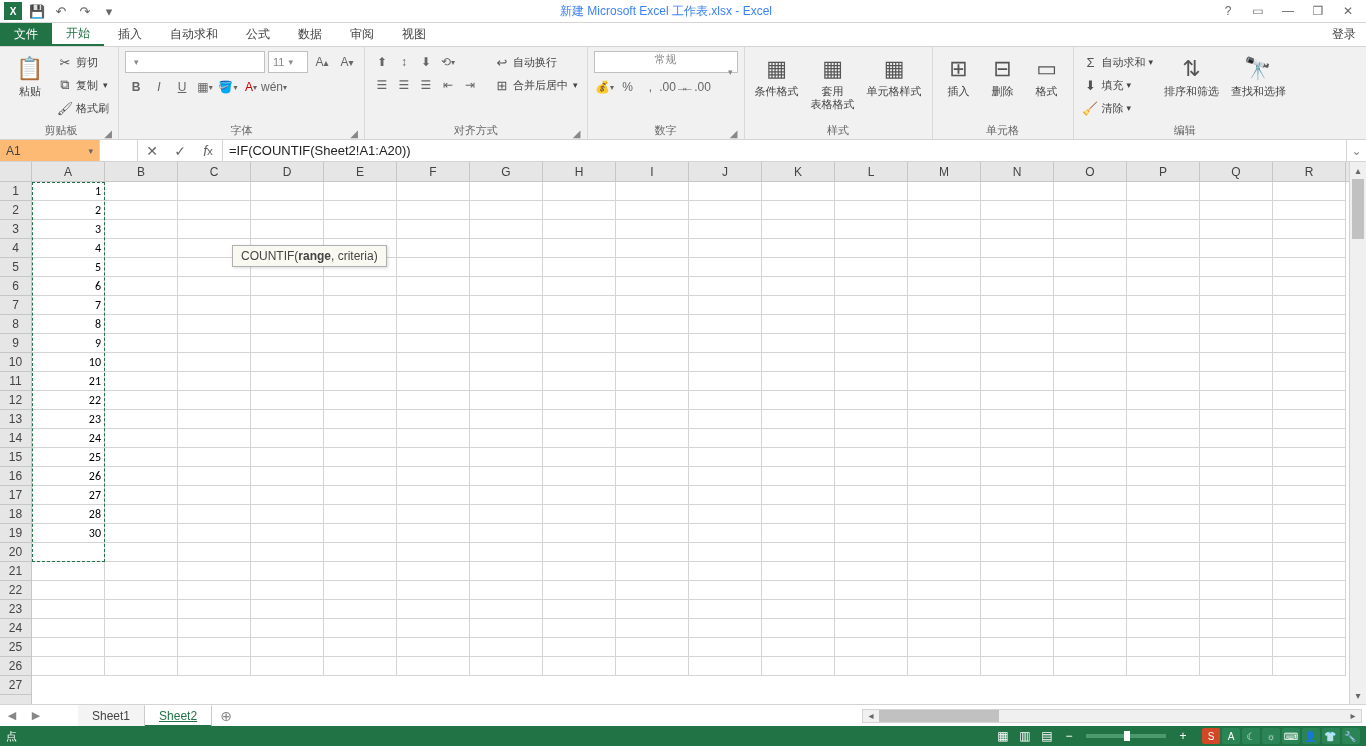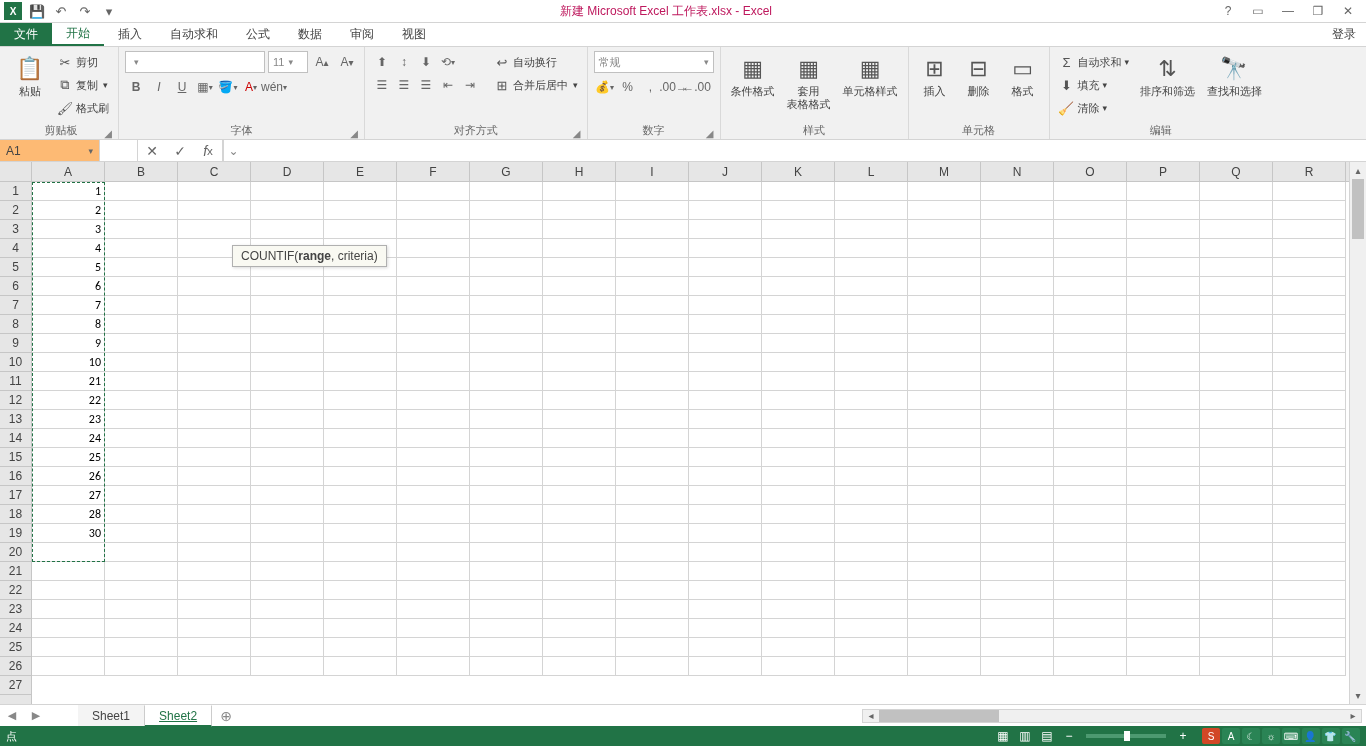--- a/index.html
+++ b/index.html
@@ -3,21 +3,21 @@
 <meta charset="utf-8">
 <style>
 * { margin: 0; padding: 0; box-sizing: border-box; font-family: "Microsoft YaHei", "Segoe UI", sans-serif; }
 body { width: 1366px; height: 746px; overflow: hidden; background: #fff; font-size: 12px; color: #444; }
 
 
 .titlebar { height: 23px; background: #fff; display: flex; align-items: center; border-bottom: 1px solid #d4d4d4; }
 .titlebar .left { display: flex; align-items: center; gap: 6px; padding-left: 4px; }
 .titlebar .qat-btn { width: 18px; height: 18px; display: flex; align-items: center; justify-content: center; cursor: pointer; font-size: 13px; color: #666; }
 .titlebar .qat-btn.logo { background:#217346; color:#fff; font-weight:bold; font-size:10px; }
-.titlebar .center { flex: 1; text-align: center; color: #be185d; font-size: 12px; }
+.titlebar .center { flex: 1; text-align: center; color: #3b82f6; font-size: 12px; }
 .titlebar .right { display: flex; align-items: center; gap: 2px; padding-right: 4px; }
 .titlebar .win-btn { width: 28px; height: 20px; display:flex; align-items:center; justify-content:center; color:#666; font-size:12px; }
 
 
 .ribbon-tabs { height: 24px; background: #fff; display: flex; align-items: stretch; border-bottom: 1px solid #d4d4d4; }
 .ribbon-tabs .tab { padding: 0 14px; display: flex; align-items: center; font-size: 12px; cursor: pointer; color:#444; }
 .ribbon-tabs .tab.file { background: #217346; color: #fff; }
 .ribbon-tabs .tab.active { color: #217346; border-bottom:2px solid #217346; background:#fff; }
 .ribbon-tabs .spacer { flex: 1; }
 .ribbon-tabs .signin { padding: 0 10px; display:flex; align-items:center; color:#444; }
@@ -214,21 +214,21 @@
             <span>合并后居中</span>
             <span style="font-size:9px;margin-left:2px;">▾</span>
           </div>
       </div>
     </div>
     <div class="group-label"><span>对齐方式</span><span class="launcher">◢</span></div>
   </div>
 
   <div class="group">
     <div class="group-body" style="flex-direction:column; gap:3px;">
-      <div class="sel" style="width:120px;">
+      <div class="sel" style="width:144px;flex-direction:column;">
           <span>常规</span>
           <span class="caret" style="margin-left:auto;">▾</span>
         </div>
       <div style="display:flex; gap:1px;">
         <div class="tbtn">💰<span style="font-size:8px;">▾</span></div>
         <div class="tbtn">%</div>
         <div class="tbtn">,</div>
         <div class="tbtn">.00→</div>
         <div class="tbtn">←.00</div>
       </div>
@@ -313,20 +313,23 @@
     </div>
   <div class="fb-gap"></div>
   <div class="fb-btns">
     <div class="fb-btn">✕</div>
     <div class="fb-btn">✓</div>
     <div class="fb-btn">
         <i>f</i>
         <sub>x</sub>
       </div>
   </div>
+  <div class="fb-input">
+      <span>=IF(COUNTIF(Sheet2!A1:A20))</span>
+    </div>
   <div class="fb-expand">⌄</div>
 </div>
 
 <div class="gridwrap">
   <div style="display:flex; flex-direction:column;">
     <div class="corner" style="width:32px;"></div>
     <div class="rowhdrs" id="rowhdrs" style="flex:1;">
         <div class="rowhdr">1</div>
         <div class="rowhdr">2</div>
         <div class="rowhdr">3</div>

